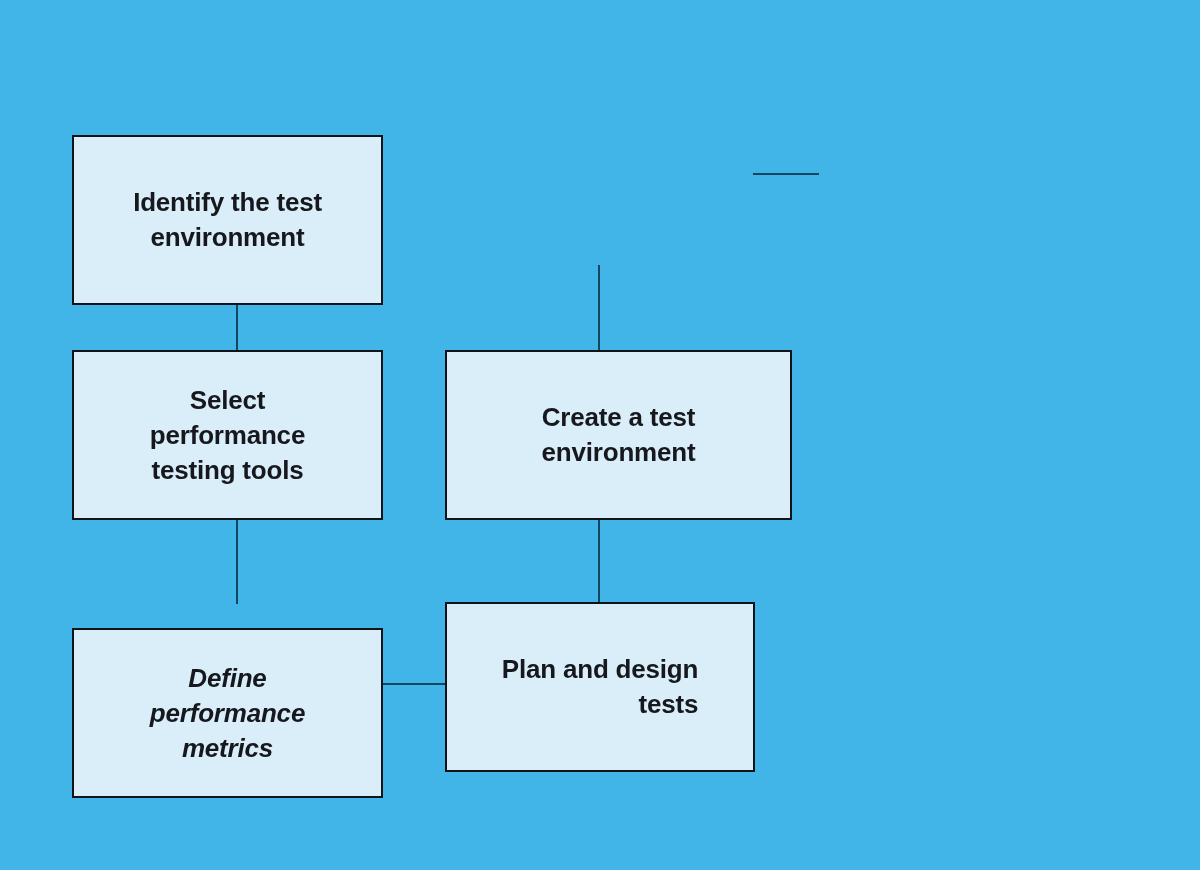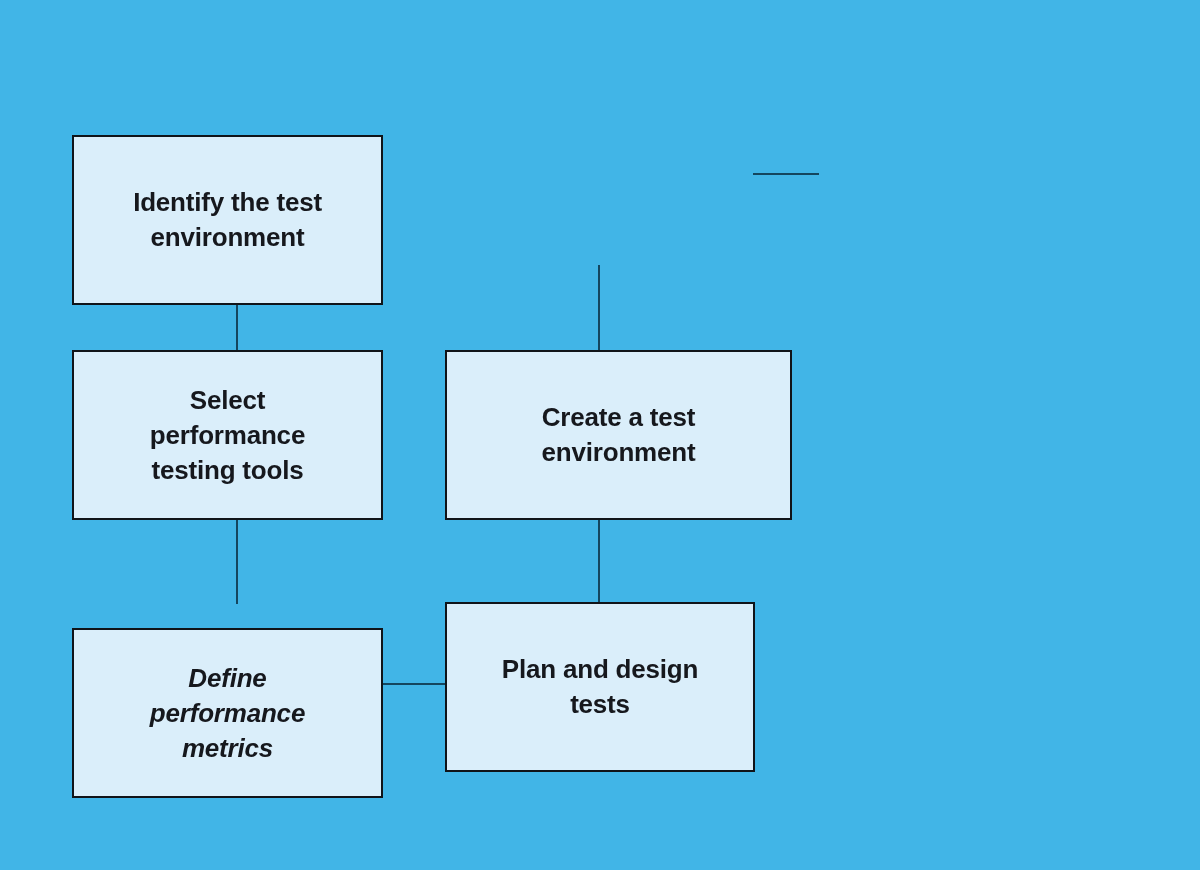--- a/index.html
+++ b/index.html
@@ -42,21 +42,21 @@
   .connector.v { width: 2px; }
   .connector.h { height: 2px; }
 
   
   #node-identify { left: 72px;  top: 97px; margin-top: 38px;  }
   #node-execute  { left: 445px; top: 97px;  width: 310px; }
   #node-analyze  { left: 817px; top: 97px;  width: 310px; }
   #node-select   { left: 72px;  top: 350px; }
   #node-create   { left: 445px; top: 350px; width: 347px; }
   #node-define   { left: 72px;  top: 628px; font-style: italic; }
-  #node-plan     { left: 445px; top: 602px; width: 310px; }
+  #node-plan     { left: 445px; top: 602px; width: 310px; text-align: right; }
 
   
   #conn-identify-select { left: 236px; top: 265px; height: 87px; }
   #conn-select-define   { left: 236px; top: 518px; height: 86px; }
   #conn-define-plan     { left: 381px; top: 683px; width: 66px; }
   #conn-plan-create     { left: 598px; top: 518px; height: 86px; }
   #conn-create-execute  { left: 598px; top: 265px; height: 87px; }
   #conn-execute-analyze { left: 753px; top: 173px; width: 66px; }
 </style>
 </head>

